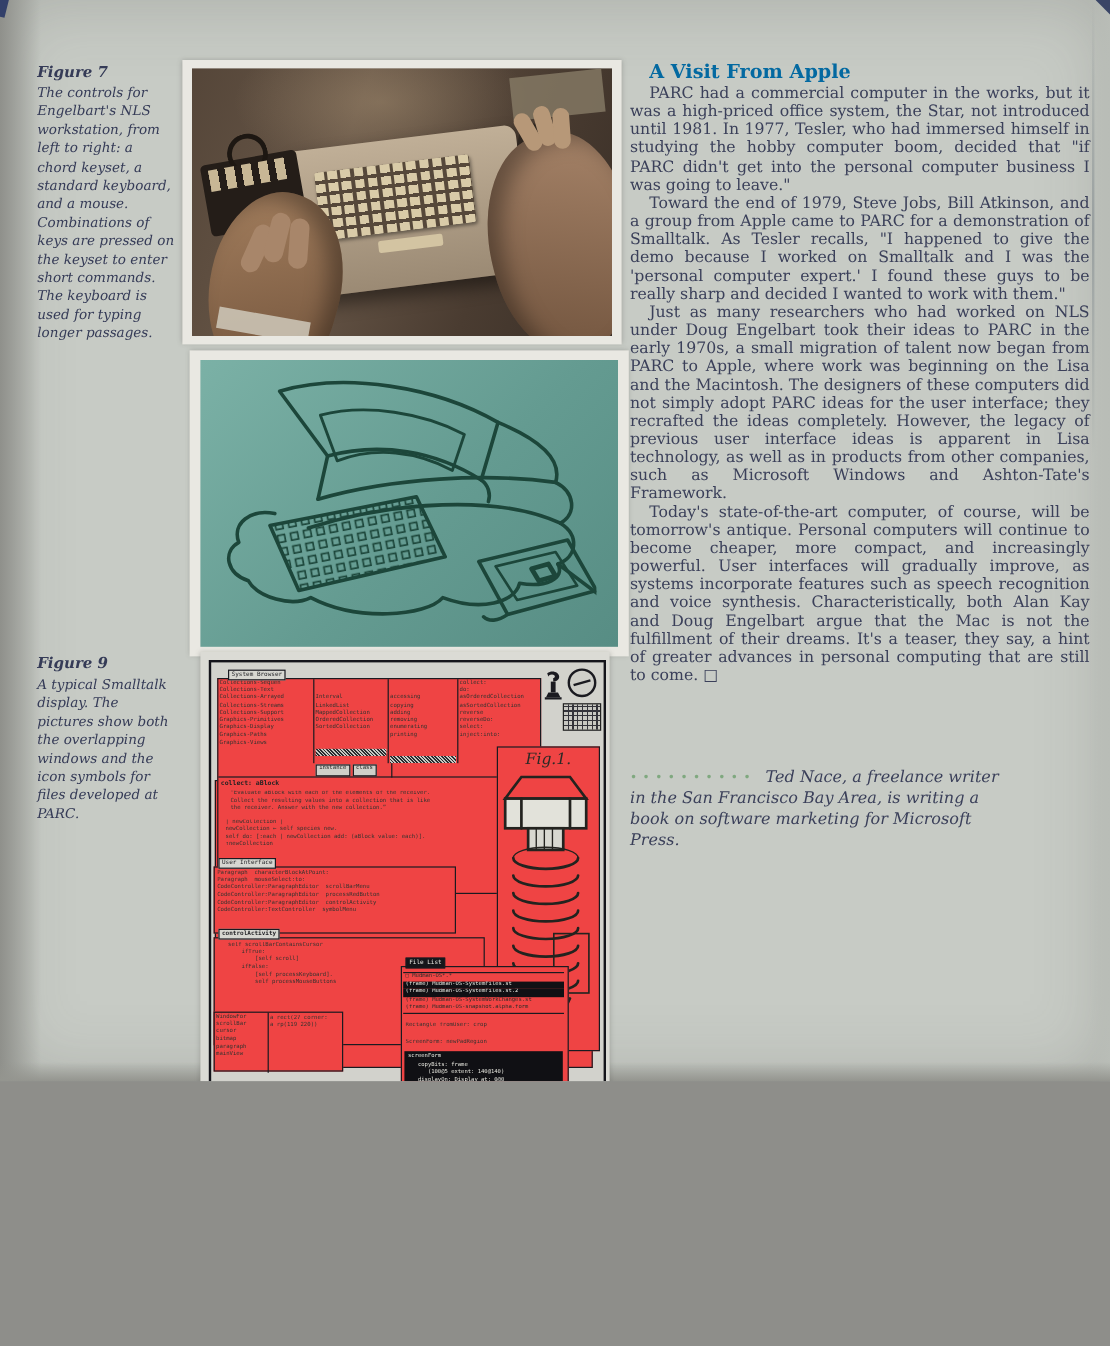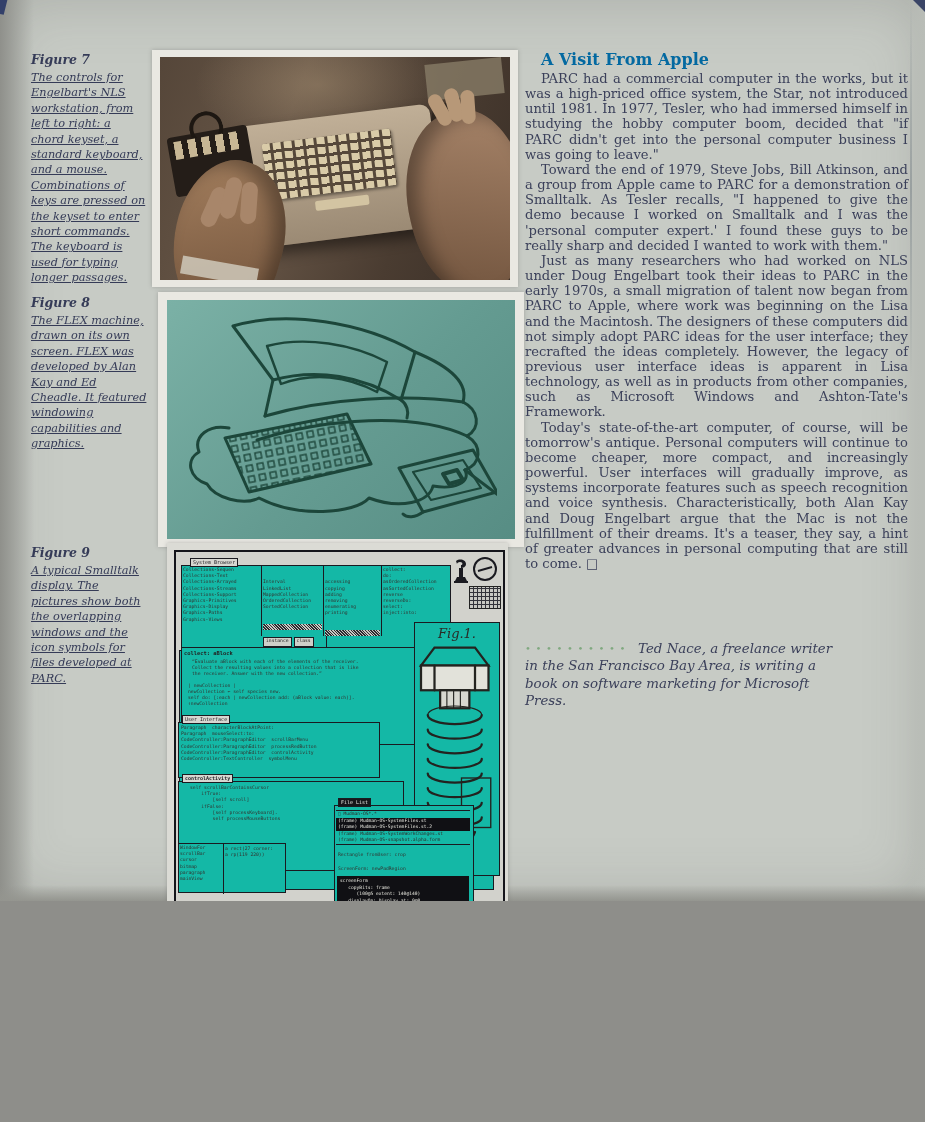--- a/index.html
+++ b/index.html
@@ -10,21 +10,21 @@
   
   #edge-left{left:0;top:0;width:34px;height:1122px;background:linear-gradient(90deg,#8f908b,rgba(200,204,198,0));}
   #edge-bottom{left:0;bottom:0;width:925px;height:16px;background:linear-gradient(0deg,#94958f,rgba(200,204,198,0));}
   #edge-right{right:0;top:0;width:18px;height:1122px;background:linear-gradient(270deg,#b9bdb7,rgba(200,204,198,0));}
   #crease{right:13px;top:0;width:2px;height:380px;background:linear-gradient(180deg,rgba(120,130,135,.0),rgba(110,120,128,.45),rgba(120,130,135,0));}
   #corner-tr{right:0;top:0;width:0;height:0;border-top:12px solid #3a4566;border-left:12px solid transparent;}
   #corner-tl{left:-3px;top:-4px;width:9px;height:18px;background:#33406a;transform:rotate(14deg);}
   
   .cap{left:31px;width:116px;color:#353b57;}
   .cap .fl{font-weight:bold;font-style:italic;font-size:12.5px;margin-bottom:3px;}
-  .cap .ft{font-style:italic;font-size:11.3px;line-height:15.4px;text-decoration:underline;}
+  .cap .ft{font-style:italic;font-size:11.3px;line-height:15.4px;}
   
   .frame{background:#e9e8e2;box-shadow:0 0 4px rgba(90,90,85,.35);}
   
   #photo{left:152px;top:50px;width:350px;height:223px;padding:7px 8px;}
   #photo-inner{position:relative;width:100%;height:100%;overflow:hidden;
      background:linear-gradient(110deg,#554639 0%,#675647 35%,#4a3c31 70%,#3a2f27 100%);}
   #photo-glow{position:absolute;left:10%;top:-15%;width:70%;height:55%;background:radial-gradient(closest-side,rgba(190,165,130,.35),rgba(0,0,0,0));}
   #desk-item{position:absolute;right:2%;top:2%;width:22%;height:16%;background:#877c66;transform:rotate(-6deg);opacity:.8;}
   #console{position:absolute;left:23%;top:26%;width:56%;height:55%;background:linear-gradient(180deg,#c0af97,#9b8a74);
      border-radius:10px;transform:rotate(-7deg);box-shadow:4px 8px 14px rgba(0,0,0,.45);}
@@ -45,21 +45,21 @@
   #hand-right{position:absolute;right:-5%;top:24%;width:120px;height:185px;transform:rotate(-14deg);
      background:linear-gradient(200deg,#a8856a,#6f523c);border-radius:52% 40% 55% 45%;box-shadow:inset 10px 8px 18px rgba(0,0,0,.35);}
   .fingr{position:absolute;width:14px;height:34px;background:#b79878;border-radius:7px;}
   #paper{position:absolute;left:6%;bottom:0;width:22%;height:8%;background:#cfc9bb;transform:rotate(10deg);opacity:.85;}
   
   #flex{left:158px;top:292px;width:348px;height:239px;padding:8px 9px;}
   #flex-inner{position:relative;width:100%;height:100%;background:linear-gradient(135deg,#7bb1a6,#649b91 55%,#578d84);}
   
   #fig9frame{left:167px;top:543px;width:341px;height:412px;background:#dbdbd5;box-shadow:0 0 4px rgba(90,90,85,.35);}
   #st{position:absolute;left:7px;top:7px;width:327px;height:397px;border:2px solid #14141a;background:#d2d2cc;overflow:hidden;}
-  .win{position:absolute;background:#14b8a6;border:1px solid #1a1a20;}
+  .win{position:absolute;background:#ef4444;border:1px solid #1a1a20;}
   .tab{position:absolute;background:#d7d7d1;border:1px solid #1a1a20;font:5px/7px "DejaVu Sans Mono",monospace;padding:0 2px;color:#1e1e22;z-index:5;}
   .tab.dark{background:#16161a;color:#e8e8e2;}
   .t5{font:4.7px/6.2px "DejaVu Sans Mono",monospace;color:#33332f;white-space:pre;overflow:hidden;}
   .t5 div{white-space:pre;}
   .colhd{position:absolute;top:0;height:70px;border-right:1px solid #1a1a20;padding:1px 1px;box-sizing:border-box;overflow:hidden;}
   .dith{height:6px;margin-top:1px;background:repeating-linear-gradient(45deg,#2c2c30 0 1px,#c8c8c2 1px 2px);}
   .btnbox{border:1px solid #1a1a20;font:4.7px/6.5px "DejaVu Sans Mono",monospace;padding:0 2px;background:#cfcfc9;color:#222;}
   .mono-b{font:bold 5.4px/7px "DejaVu Sans Mono",monospace;color:#222;}
   .flrow{height:6.6px;font:4.6px/6.6px "DejaVu Sans Mono",monospace;color:#2c2c28;white-space:pre;overflow:hidden;padding:0 2px;}
   #filelist .flrow:nth-child(2),#filelist .flrow:nth-child(3){background:#101014;color:#e6e6df;}
@@ -89,24 +89,20 @@
   <div class="abs" id="edge-left"></div>
   <div class="abs" id="edge-right"></div>
   <div class="abs" id="edge-bottom"></div>
   <div class="abs" id="crease"></div>
   <div class="abs" id="corner-tr"></div>
   <div class="abs" id="corner-tl"></div>
 
   <div class="abs cap" style="top:52px;">
     <div class="fl">Figure 7</div>
     <div class="ft">The controls for Engelbart's NLS workstation, from left to right: a chord keyset, a standard keyboard, and a mouse. Combinations of keys are pressed on the keyset to enter short commands. The keyboard is used for typing longer passages.</div>
-  </div>
-  <div class="abs cap" style="top:295px;">
-    <div class="fl">Figure 8</div>
-    <div class="ft">The FLEX machine, drawn on its own screen. FLEX was developed by Alan Kay and Ed Cheadle. It featured windowing capabilities and graphics.</div>
   </div>
   <div class="abs cap" style="top:545px;">
     <div class="fl">Figure 9</div>
     <div class="ft">A typical Smalltalk display. The pictures show both the overlapping windows and the icon symbols for files developed at PARC.</div>
   </div>
 
   <div class="abs frame" id="photo">
     <div id="photo-inner">
       <div id="photo-glow"></div>
       <div id="desk-item"></div>

